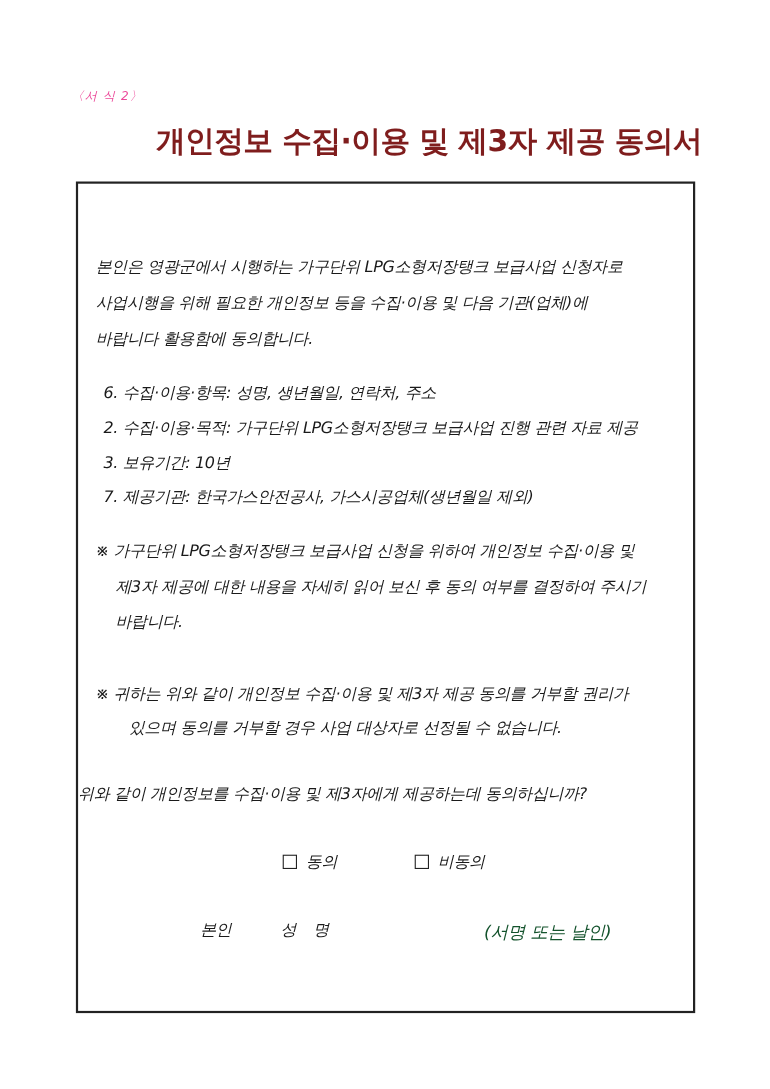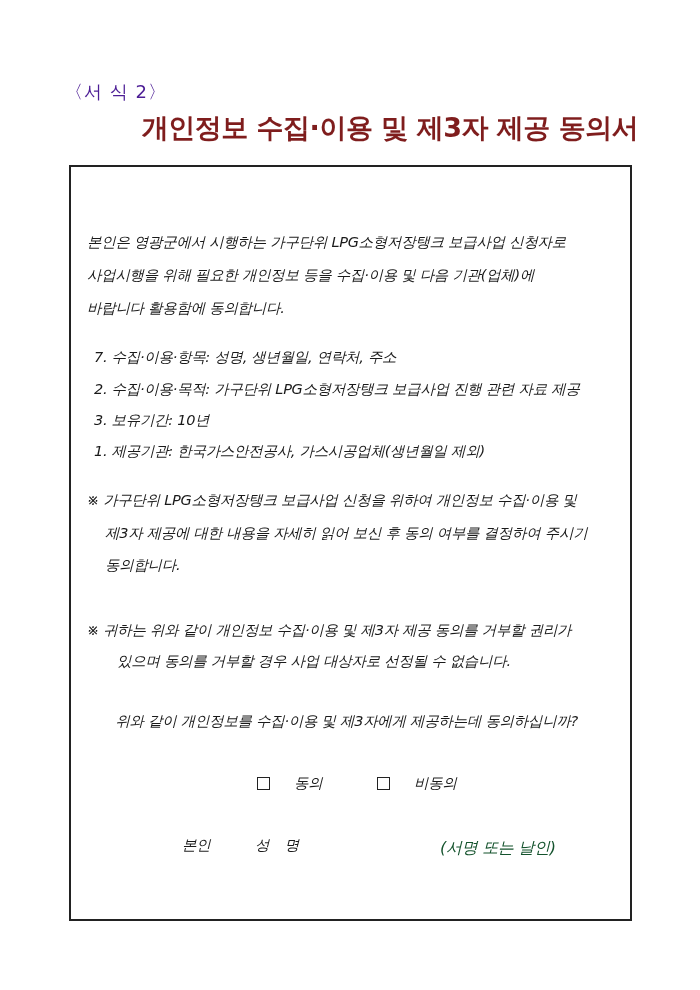--- a/index.html
+++ b/index.html
@@ -3,64 +3,64 @@
 <meta charset="utf-8">
 <style>
   html, body { margin: 0; padding: 0; background: #ffffff; }
   body {
     width: 700px; height: 990px; position: relative; overflow: hidden;
     font-family: "DejaVu Sans", "Liberation Sans", sans-serif;
     color: #1a1a1a;
   }
   .form-label {
     position: absolute; left: 65px; top: 80px;
-    font-size: 18px; letter-spacing: 1px; color: #4c1d95;
+    font-size: 11px; letter-spacing: 1px; color: #ec4899; font-style: italic;
   }
   .doc-title {
     position: absolute; left: 0; width: 700px; top: 110px;
     text-align: center; font-size: 27px; font-weight: bold; color: #7f1d1d;
     letter-spacing: -0.5px;
     margin-left: 40px;
   }
   .box {
     position: absolute; left: 69px; top: 165px; width: 559px; height: 752px;
     border: 2px solid #222; box-sizing: content-box;
   }
   .txt { position: absolute; font-size: 14.5px; color: #1a1a1a; white-space: nowrap; letter-spacing: -0.3px; font-style: italic; }
   .intro-line { left: 16px; }
   .list-item { left: 23px; }
   .note-line-1 { left: 16px; }
   .note-indent { left: 34px; }
-  .question { left: 0; width: 507px; text-align: right; }
-  .choice { display: flex; align-items: center; gap: 24px; }
+  .question { left: 0; width: 507px; text-align: left; }
+  .choice { display: flex; align-items: center; gap: 8px; }
   .cbox {
     display: inline-block; width: 11px; height: 11px; border: 1.3px solid #222;
     background: #fff; cursor: pointer;
   }
   .sig-hint { color: #14532d; font-size: 16px; }
 </style>
 </head>
 <body>
 
 <div class="form-label">〈서 식 2〉</div>
 <div class="doc-title">개인정보 수집·이용 및 제3자 제공 동의서</div>
 
 <div class="box">
   <div class="txt intro-line" style="top:66px">본인은 영광군에서 시행하는 가구단위 LPG소형저장탱크 보급사업 신청자로</div>
   <div class="txt intro-line" style="top:99px">사업시행을 위해 필요한 개인정보 등을 수집·이용 및 다음 기관(업체)에</div>
   <div class="txt intro-line" style="top:132px">바랍니다 활용함에 동의합니다.</div>
 
-  <div class="txt list-item" style="top:181px">7. 수집·이용·항목: 성명, 생년월일, 연락처, 주소</div>
+  <div class="txt list-item" style="top:181px">6. 수집·이용·항목: 성명, 생년월일, 연락처, 주소</div>
   <div class="txt list-item" style="top:213px">2. 수집·이용·목적: 가구단위 LPG소형저장탱크 보급사업 진행 관련 자료 제공</div>
   <div class="txt list-item" style="top:244px">3. 보유기간: 10년</div>
-  <div class="txt list-item" style="top:275px">1. 제공기관: 한국가스안전공사, 가스시공업체(생년월일 제외)</div>
+  <div class="txt list-item" style="top:275px">7. 제공기관: 한국가스안전공사, 가스시공업체(생년월일 제외)</div>
 
   <div class="txt note-line-1" style="top:324px">※ 가구단위 LPG소형저장탱크 보급사업 신청을 위하여 개인정보 수집·이용 및</div>
   <div class="txt note-indent" style="top:357px">제3자 제공에 대한 내용을 자세히 읽어 보신 후 동의 여부를 결정하여 주시기</div>
-  <div class="txt note-indent" style="top:389px">동의합니다.</div>
+  <div class="txt note-indent" style="top:389px">바랍니다.</div>
 
   <div class="txt note-line-1" style="top:454px">※ 귀하는 위와 같이 개인정보 수집·이용 및 제3자 제공 동의를 거부할 권리가</div>
   <div class="txt note-indent" style="left:46px; top:485px">있으며 동의를 거부할 경우 사업 대상자로 선정될 수 없습니다.</div>
 
   <div class="txt question" style="top:545px">위와 같이 개인정보를 수집·이용 및 제3자에게 제공하는데 동의하십니까?</div>
 
   <div class="txt choice" style="left:186px; top:607px">
     <span class="cbox"></span>
     <span>동의</span>
   </div>

